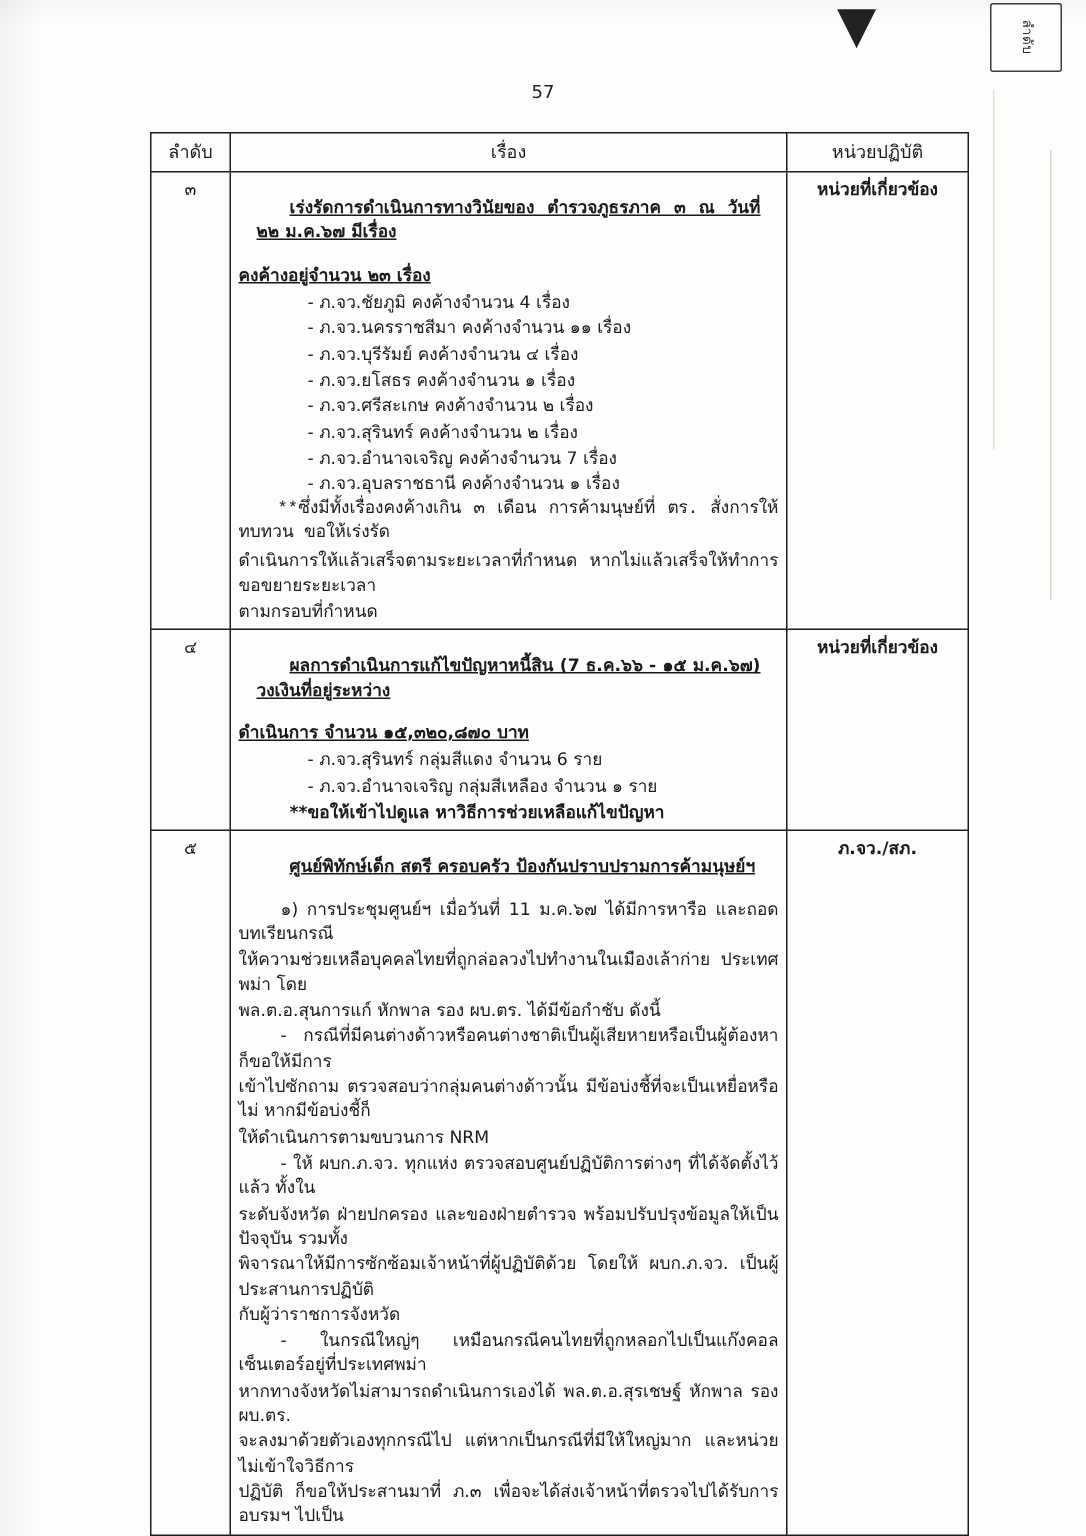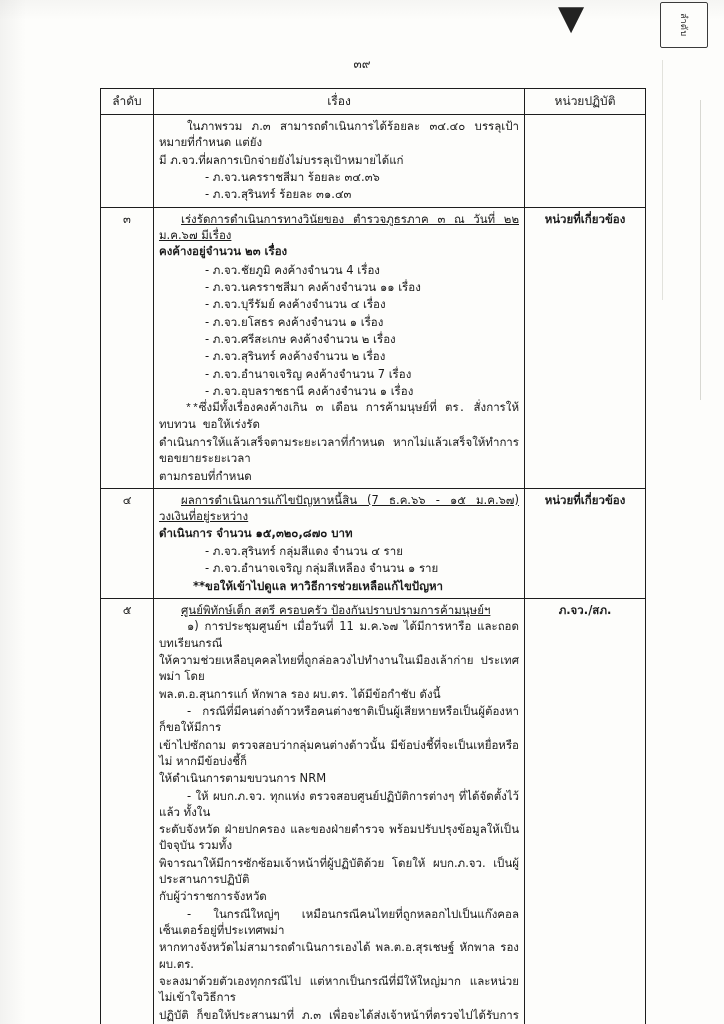--- a/index.html
+++ b/index.html
@@ -134,26 +134,27 @@
     padding-left:34px;
     font-weight:bold;
   }
   .para.sub{
     text-indent:26px;
     text-align:justify;
     font-family:Liberation Mono, monospace;
   }
   .heading{
     text-decoration:underline;
-    font-weight:normal;
+    font-weight:bold;
     text-indent:22px;
-    margin:0;
+    margin:12px;
     text-align:justify;
   }
   .heading-cont{
+    text-decoration:underline;
     font-weight:bold;
     text-indent:0;
     margin:0 0 2px 0;
   }
 
   
   .edge-line{
     position:absolute;
     top:100px;
     left:700px;
@@ -174,44 +175,34 @@
 <body>
 
 <div class="page">
 
   <div class="ink-mark">▼</div>
 
   <div class="stamp-box">
     <span class="stamp-text">ลำดับ</span>
   </div>
 
-  <div class="page-number">๓๙</div>
+  <div class="page-number">57</div>
 
   <div class="edge-line"></div>
   <div class="edge-line2"></div>
 
   <table class="doc-table">
     <thead>
       <tr>
         <th class="col-no">ลำดับ</th>
         <th class="col-topic">เรื่อง</th>
         <th class="col-unit">หน่วยปฏิบัติ</th>
       </tr>
     </thead>
     <tbody id="table-body">
-        <tr class="body-row">
-          <td class="col-no cell-no"></td>
-          <td class="col-topic">
-            <p class="para">ในภาพรวม ภ.๓ สามารถดำเนินการได้ร้อยละ ๓๔.๔๐ บรรลุเป้าหมายที่กำหนด แต่ยัง</p>
-            <p class="para no-indent">มี ภ.จว.ที่ผลการเบิกจ่ายยังไม่บรรลุเป้าหมายได้แก่</p>
-            <p class="para dash">- ภ.จว.นครราชสีมา ร้อยละ ๓๔.๓๖</p>
-            <p class="para dash">- ภ.จว.สุรินทร์ ร้อยละ ๓๑.๔๓</p>
-          </td>
-          <td class="col-unit cell-unit"></td>
-        </tr>
         <tr class="body-row">
           <td class="col-no cell-no">๓</td>
           <td class="col-topic">
             <p class="heading">เร่งรัดการดำเนินการทางวินัยของ  ตำรวจภูธรภาค ๓ ณ วันที่ ๒๒ ม.ค.๖๗ มีเรื่อง</p>
             <p class="heading-cont">คงค้างอยู่จำนวน ๒๓ เรื่อง</p>
             <p class="para dash">- ภ.จว.ชัยภูมิ คงค้างจำนวน  4  เรื่อง</p>
             <p class="para dash">- ภ.จว.นครราชสีมา  คงค้างจำนวน  ๑๑  เรื่อง</p>
             <p class="para dash">- ภ.จว.บุรีรัมย์ คงค้างจำนวน  ๔  เรื่อง</p>
             <p class="para dash">- ภ.จว.ยโสธร คงค้างจำนวน  ๑  เรื่อง</p>
             <p class="para dash">- ภ.จว.ศรีสะเกษ คงค้างจำนวน  ๒  เรื่อง</p>
@@ -222,21 +213,21 @@
             <p class="para no-indent">ดำเนินการให้แล้วเสร็จตามระยะเวลาที่กำหนด หากไม่แล้วเสร็จให้ทำการขอขยายระยะเวลา</p>
             <p class="para no-indent">ตามกรอบที่กำหนด</p>
           </td>
           <td class="col-unit cell-unit">หน่วยที่เกี่ยวข้อง</td>
         </tr>
         <tr class="body-row">
           <td class="col-no cell-no">๔</td>
           <td class="col-topic">
             <p class="heading">ผลการดำเนินการแก้ไขปัญหาหนี้สิน (7 ธ.ค.๖๖ - ๑๕ ม.ค.๖๗) วงเงินที่อยู่ระหว่าง</p>
             <p class="heading-cont">ดำเนินการ จำนวน ๑๕,๓๒๐,๘๗๐ บาท</p>
-            <p class="para dash">- ภ.จว.สุรินทร์ กลุ่มสีแดง จำนวน  ๔ ราย</p>
+            <p class="para dash">- ภ.จว.สุรินทร์ กลุ่มสีแดง จำนวน  6 ราย</p>
             <p class="para dash">- ภ.จว.อำนาจเจริญ กลุ่มสีเหลือง จำนวน ๑ ราย</p>
             <p class="para dash2">**ขอให้เข้าไปดูแล หาวิธีการช่วยเหลือแก้ไขปัญหา</p>
           </td>
           <td class="col-unit cell-unit">หน่วยที่เกี่ยวข้อง</td>
         </tr>
         <tr class="body-row">
           <td class="col-no cell-no">๕</td>
           <td class="col-topic">
             <p class="heading">ศูนย์พิทักษ์เด็ก สตรี ครอบครัว ป้องกันปราบปรามการค้ามนุษย์ฯ</p>
             <p class="para">๑) การประชุมศูนย์ฯ เมื่อวันที่ 11 ม.ค.๖๗ ได้มีการหารือ และถอดบทเรียนกรณี</p>

